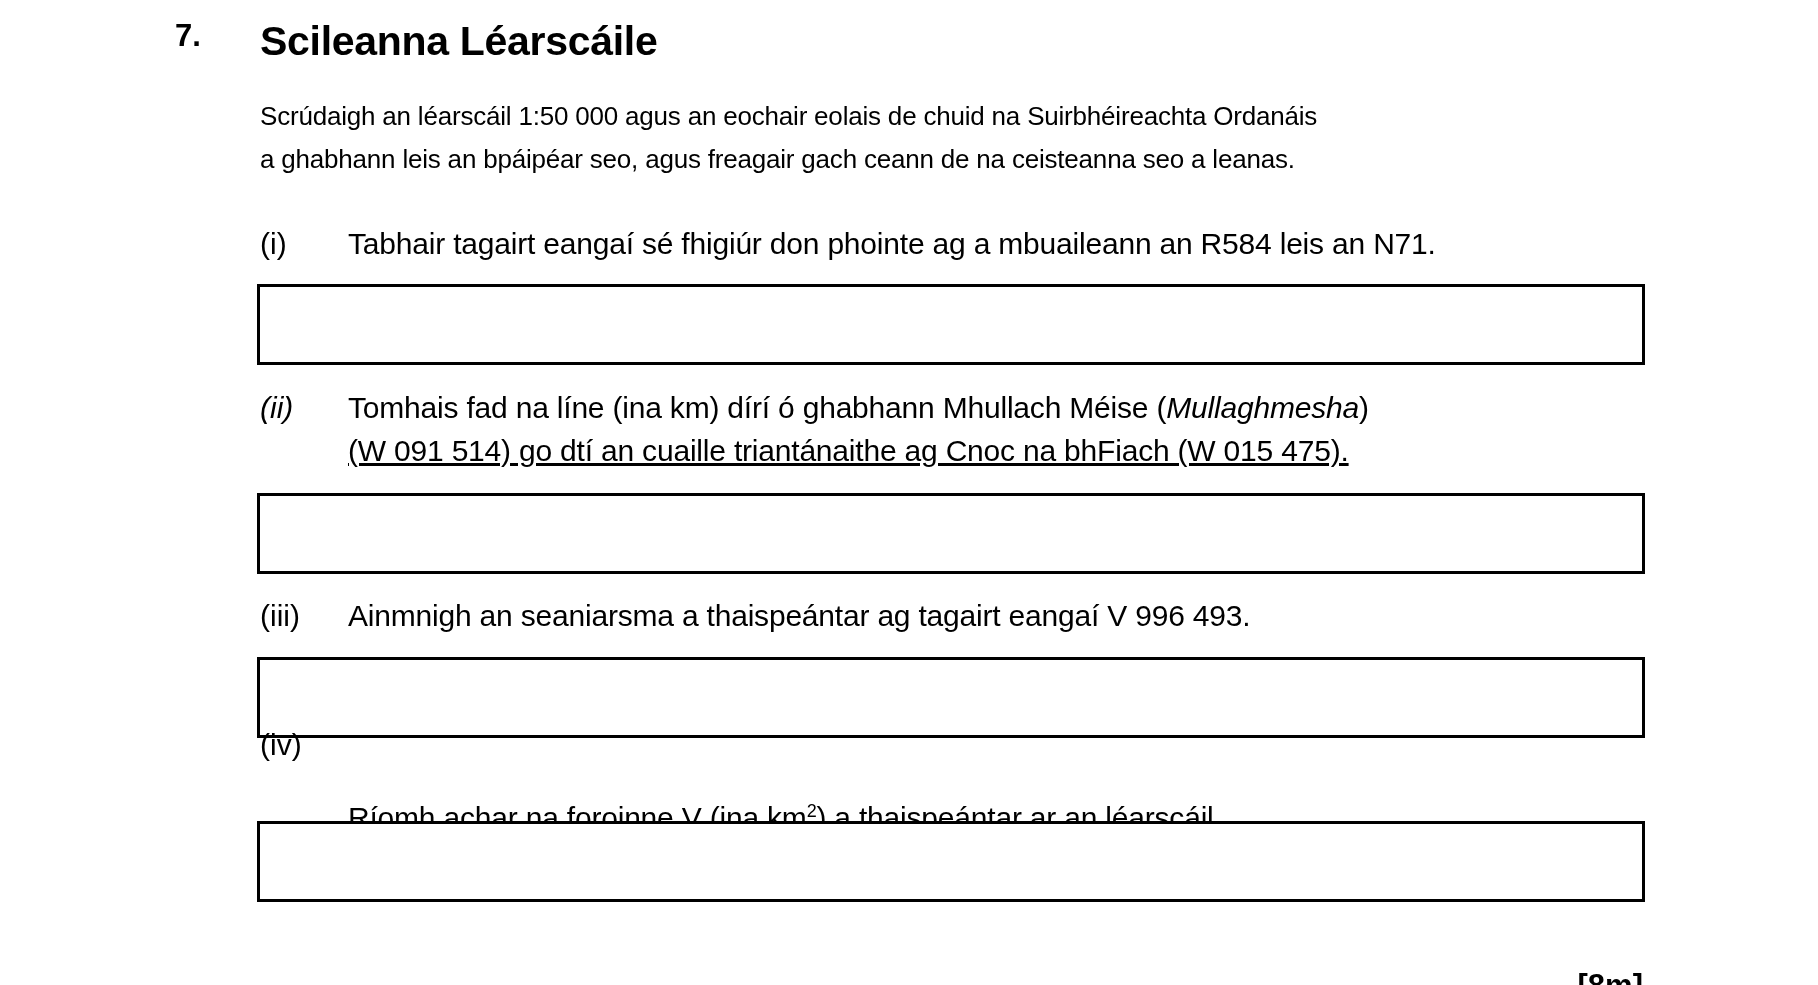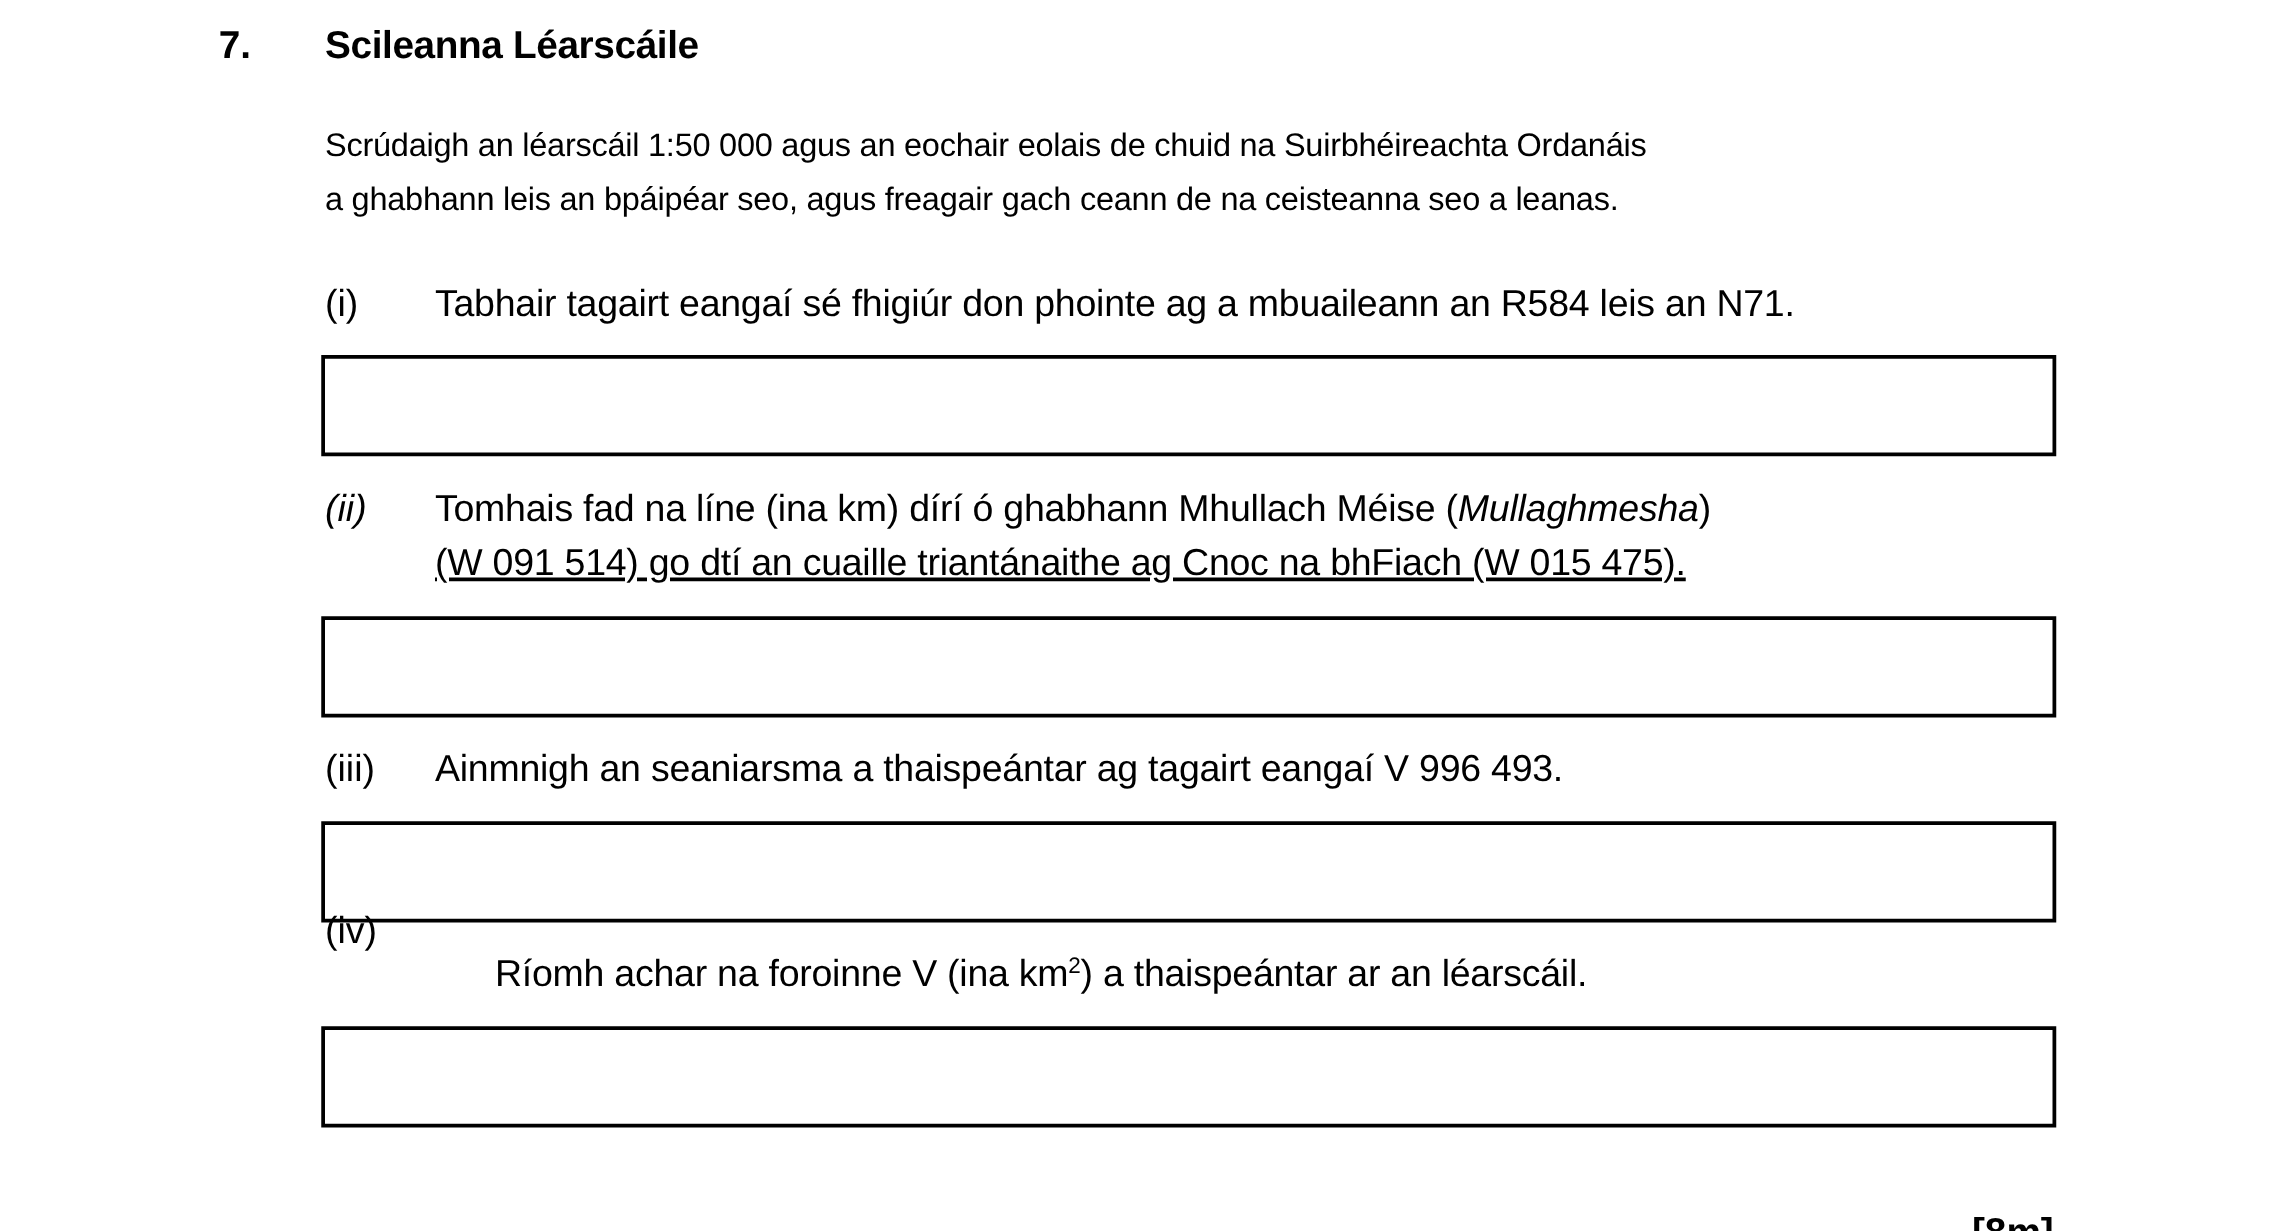--- a/index.html
+++ b/index.html
@@ -2,21 +2,21 @@
 <html><head>
 <meta charset="utf-8">
 <style>
   html, body { margin: 0; padding: 0; background: #ffffff; }
   body {
     width: 1818px; height: 985px; position: relative; overflow: hidden;
     font-family: "Liberation Sans", sans-serif; color: #000;
   }
   .abs { position: absolute; white-space: nowrap; }
   .qnum { left: 175px; top: 18px; font-size: 31px; font-weight: bold; }
-  .title { left: 260px; top: 18px; font-size: 31px; font-weight: bold; letter-spacing: -0.3px; }
+  .title { left: 260px; top: 18px; font-size: 41px; font-weight: bold; letter-spacing: -0.3px; }
   .body-line { left: 260px; font-size: 26px; letter-spacing: -0.2px; }
   .label { left: 260px; font-size: 30px; }
   .qtext { left: 348px; font-size: 30px; letter-spacing: -0.2px; }
   .answer-box {
     position: absolute; left: 257px; width: 1382px; height: 75px;
     border: 3px solid #000; background: #fff; box-sizing: content-box;
   }
   .marks { right: 175px; top: 968px; font-size: 31px; font-weight: bold; }
   sup { font-size: 18px; vertical-align: super; line-height: 0; }
 </style>
@@ -36,16 +36,16 @@
 <div class="abs label" style="top:391px;font-style:italic;">(ii)</div>
 <div class="abs qtext" style="top:391px;"><span>Tomhais fad na líne (ina km) dírí ó ghabhann Mhullach Méise (</span><i>Mullaghmesha</i><span>)</span></div>
 <div class="abs qtext" style="top:434px;text-decoration:underline;">(W 091 514) go dtí an cuaille triantánaithe ag Cnoc na bhFiach (W 015 475).</div>
 <div class="answer-box" style="top:493px;"></div>
 
 <div class="abs label" style="top:599px;">(iii)</div>
 <div class="abs qtext" style="top:599px;">Ainmnigh an seaniarsma a thaispeántar ag tagairt eangaí V 996 493.</div>
 <div class="answer-box" style="top:657px;"></div>
 
 <div class="abs label" style="top:728px;">(iv)</div>
-<div class="abs qtext" style="top:763px;margin-left:48px;"><span>Ríomh achar na foroinne V (ina km</span><sup>2</sup><span>) a thaispeántar ar an léarscáil.</span></div>
+<div class="abs qtext" style="top:801px;"><span>Ríomh achar na foroinne V (ina km</span><sup>2</sup><span>) a thaispeántar ar an léarscáil.</span></div>
 <div class="answer-box" style="top:821px;"></div>
 
 <div class="abs marks">[8m]</div>
 
 </body></html>

